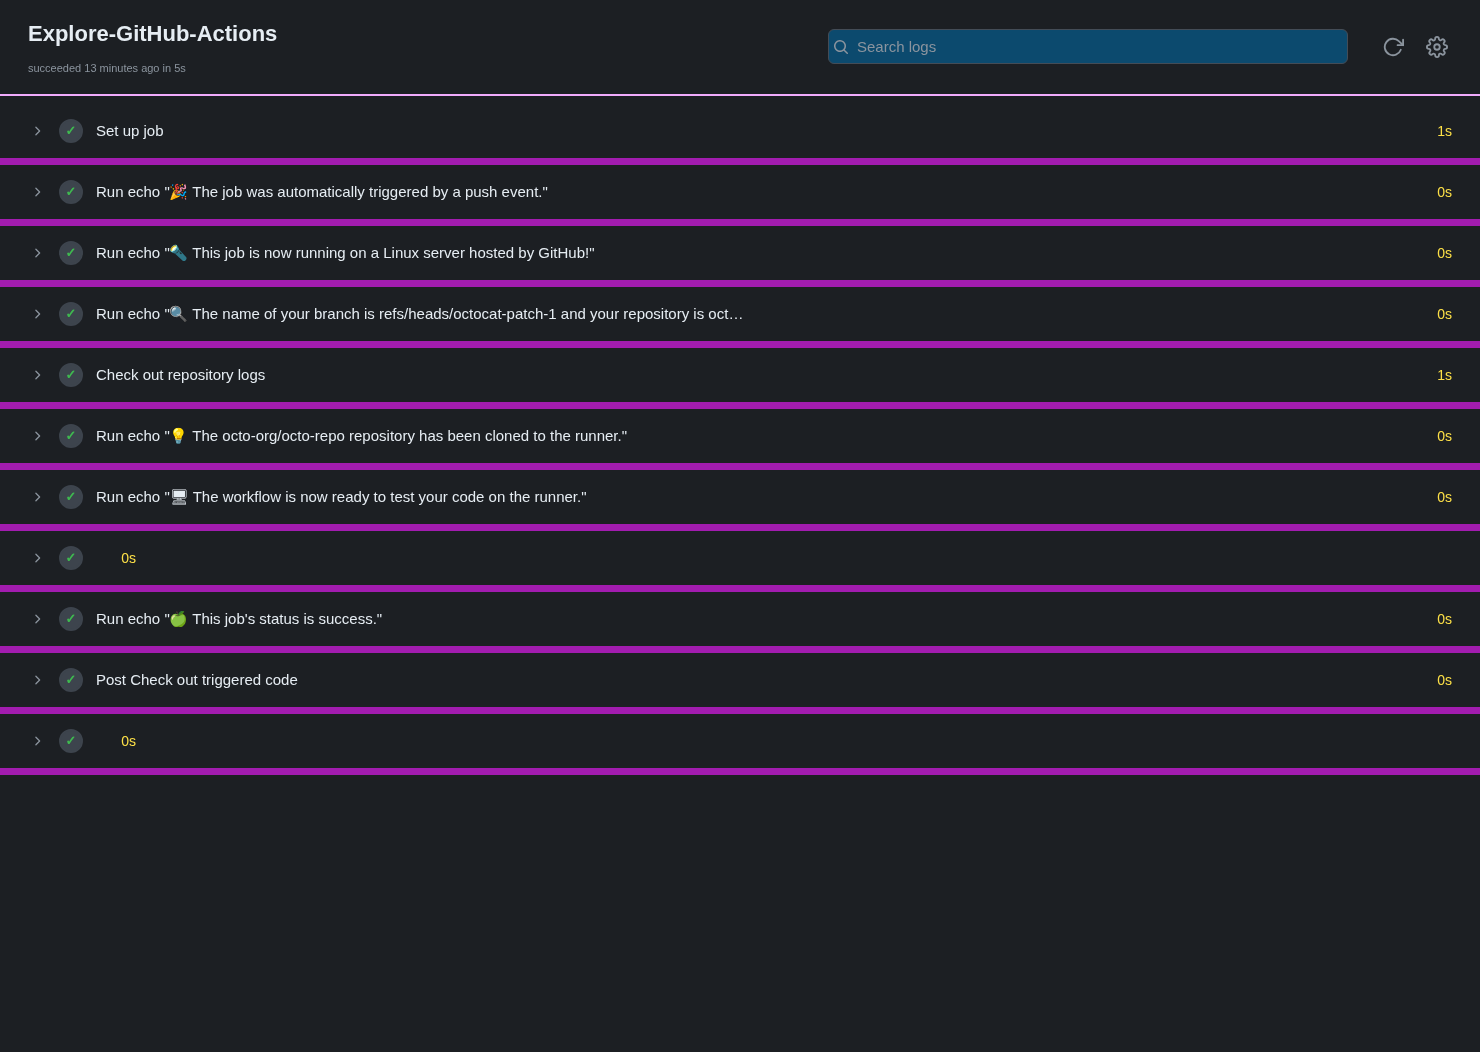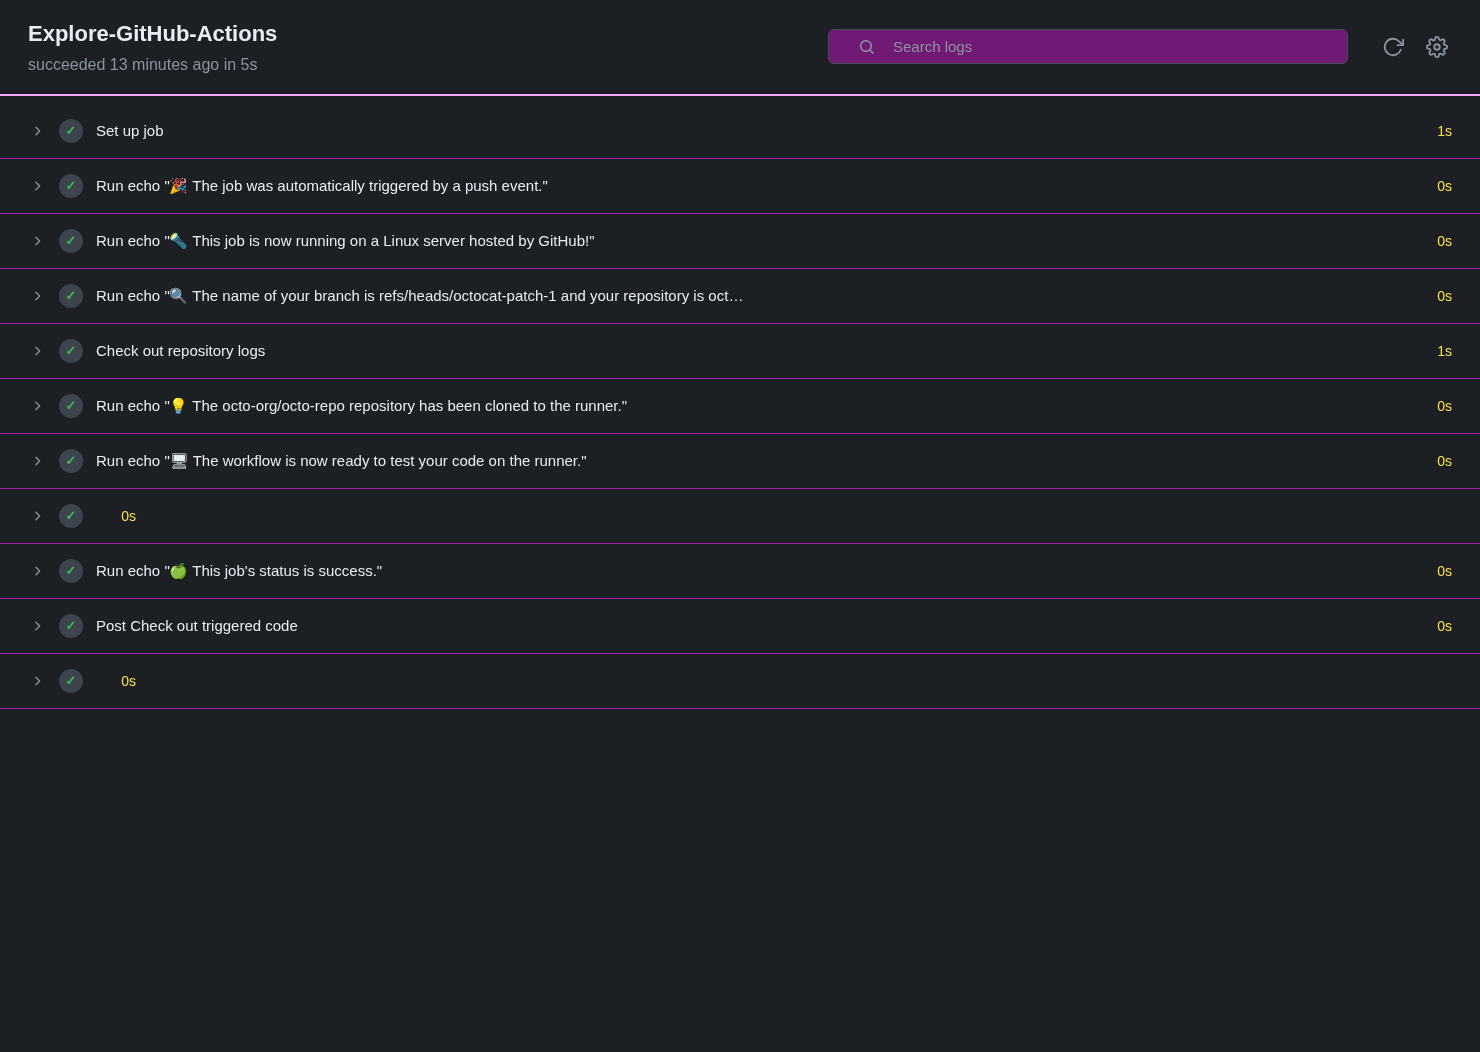--- a/index.html
+++ b/index.html
@@ -32,38 +32,38 @@
     }
 
     .header-title {
       font-size: 22px;
       font-weight: 700;
       color: #e6edf3;
       line-height: 1.3;
     }
 
     .header-subtitle {
-      font-size: 16px;
-      color: #8b949e;
-      margin-top: 7px;
+      font-size: 11px;
+      color: #8b949e;
+      margin-top: 13px;
     }
 
     .header-spacer {
       flex: 1;
     }
 
     .search-bar {
       display: flex;
       align-items: center;
-      background-color: #701a75;
+      background-color: #0c4a6e;
       border: 1px solid #444c56;
       border-radius: 6px;
-      padding: 8px 30px;
+      padding: 8px 4px;
       width: 520px;
-      gap: 18px;
+      gap: 8px;
     }
 
     .search-icon-wrap {
       color: #8b949e;
       font-size: 16px;
       display: flex;
       align-items: center;
     }
 
     .search-input {
@@ -101,21 +101,21 @@
 
     
     .steps-list {
       padding: 8px 0;
     }
 
     .step-row {
       display: flex;
       align-items: center;
       padding: 14px 28px;
-      border-bottom: 1px solid #a21caf;
+      border-bottom: 7px solid #a21caf;
       cursor: pointer;
       gap: 12px;
     }
 
     .chevron-icon {
       color: #8b949e;
       font-size: 14px;
       flex: 0 0 18px;
       display: flex;
       align-items: center;

